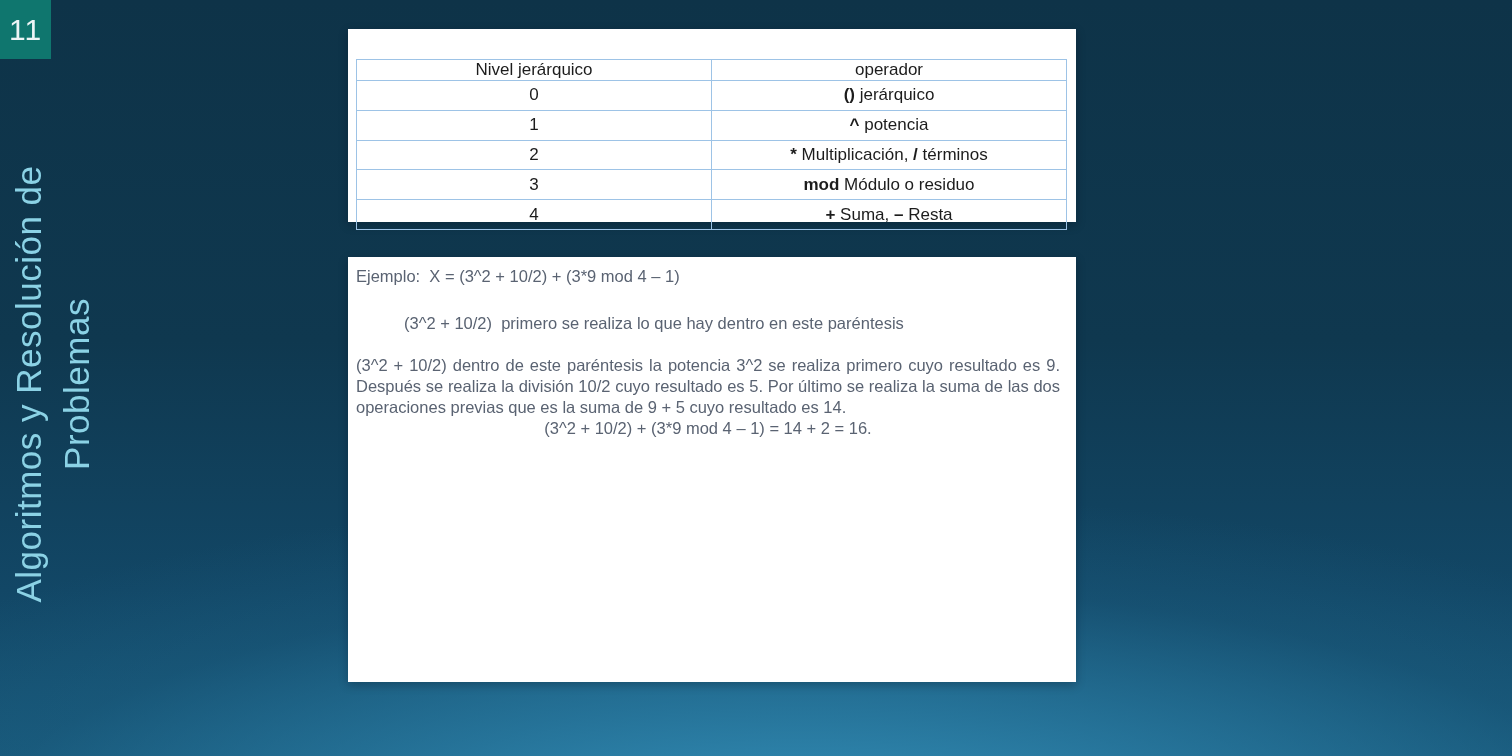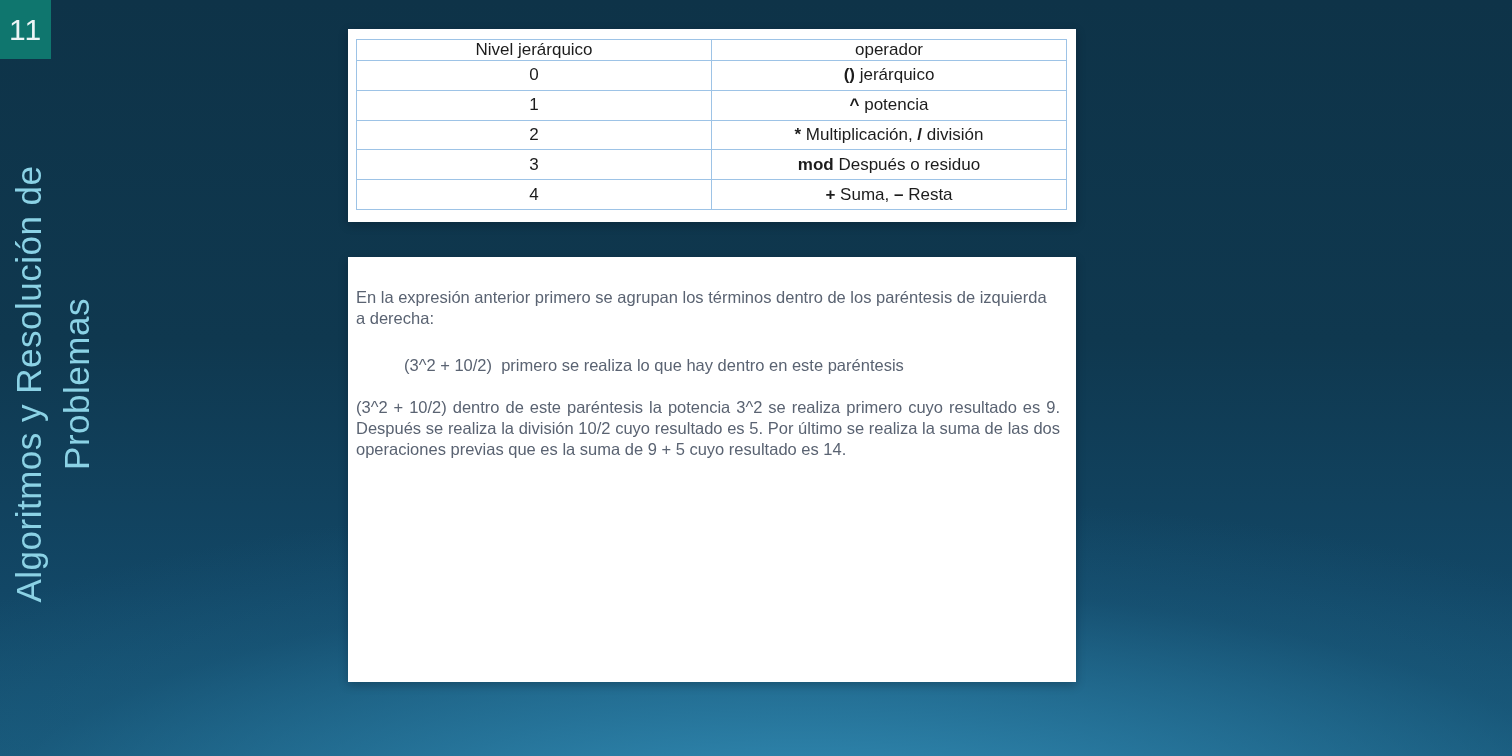--- a/index.html
+++ b/index.html
@@ -59,20 +59,21 @@
     left: 348px; top: 29px;
     width: 728px; height: 193px;
     background: #ffffff;
     padding: 10px 9px 12px 8px;
     box-shadow: 0 3px 9px rgba(0, 12, 24, 0.28);
   }
   .hier-table {
     width: 100%; height: 100%;
     border-collapse: collapse;
     table-layout: fixed;
+    margin-top: 20px;
   }
   .hier-table th, .hier-table td {
     border: 1px solid #9dc3e6;
     text-align: center;
     vertical-align: middle;
     font-size: 17px;
     color: #1c1c1c;
     font-weight: normal;
     padding: 0 4px;
   }
@@ -121,33 +122,34 @@
         <tr>
           <td>0</td>
           <td><b>()</b><span> jerárquico</span></td>
         </tr>
         <tr>
           <td>1</td>
           <td><b>^</b><span> potencia</span></td>
         </tr>
         <tr>
           <td>2</td>
-          <td><b>*</b><span> Multiplicación, </span><b>/</b><span> división</span></td>
+          <td><b>*</b><span> Multiplicación, </span><b>/</b><span> términos</span></td>
         </tr>
         <tr>
           <td>3</td>
-          <td><b>mod</b><span> Después o residuo</span></td>
+          <td><b>mod</b><span> Módulo o residuo</span></td>
         </tr>
         <tr>
           <td>4</td>
           <td><b>+</b><span> Suma, </span><b>–</b><span> Resta</span></td>
         </tr>
       </tbody>
   </table>
 </div>
 
 <div class="text-card">
   <div>
-      <p class="normal gap">En la expresión anterior primero se agrupan los términos dentro de los paréntesis de izquierda a derecha:</p>
+      <p class="normal">Ejemplo:  X = (3^2 + 10/2) + (3*9 mod 4 – 1)</p>
       <p class="indent">(3^2 + 10/2)  primero se realiza lo que hay dentro en este paréntesis</p>
       <p class="justify gap">(3^2 + 10/2) dentro de este paréntesis la potencia 3^2 se realiza primero cuyo resultado es 9. Después se realiza la división 10/2 cuyo resultado es 5. Por último se realiza la suma de las dos operaciones previas que es la suma de 9 + 5 cuyo resultado es 14.</p>
+      <p class="formula">(3^2 + 10/2) + (3*9 mod 4 – 1) = 14 + 2 = 16.</p>
     </div>
 </div>
 
 </body></html>

